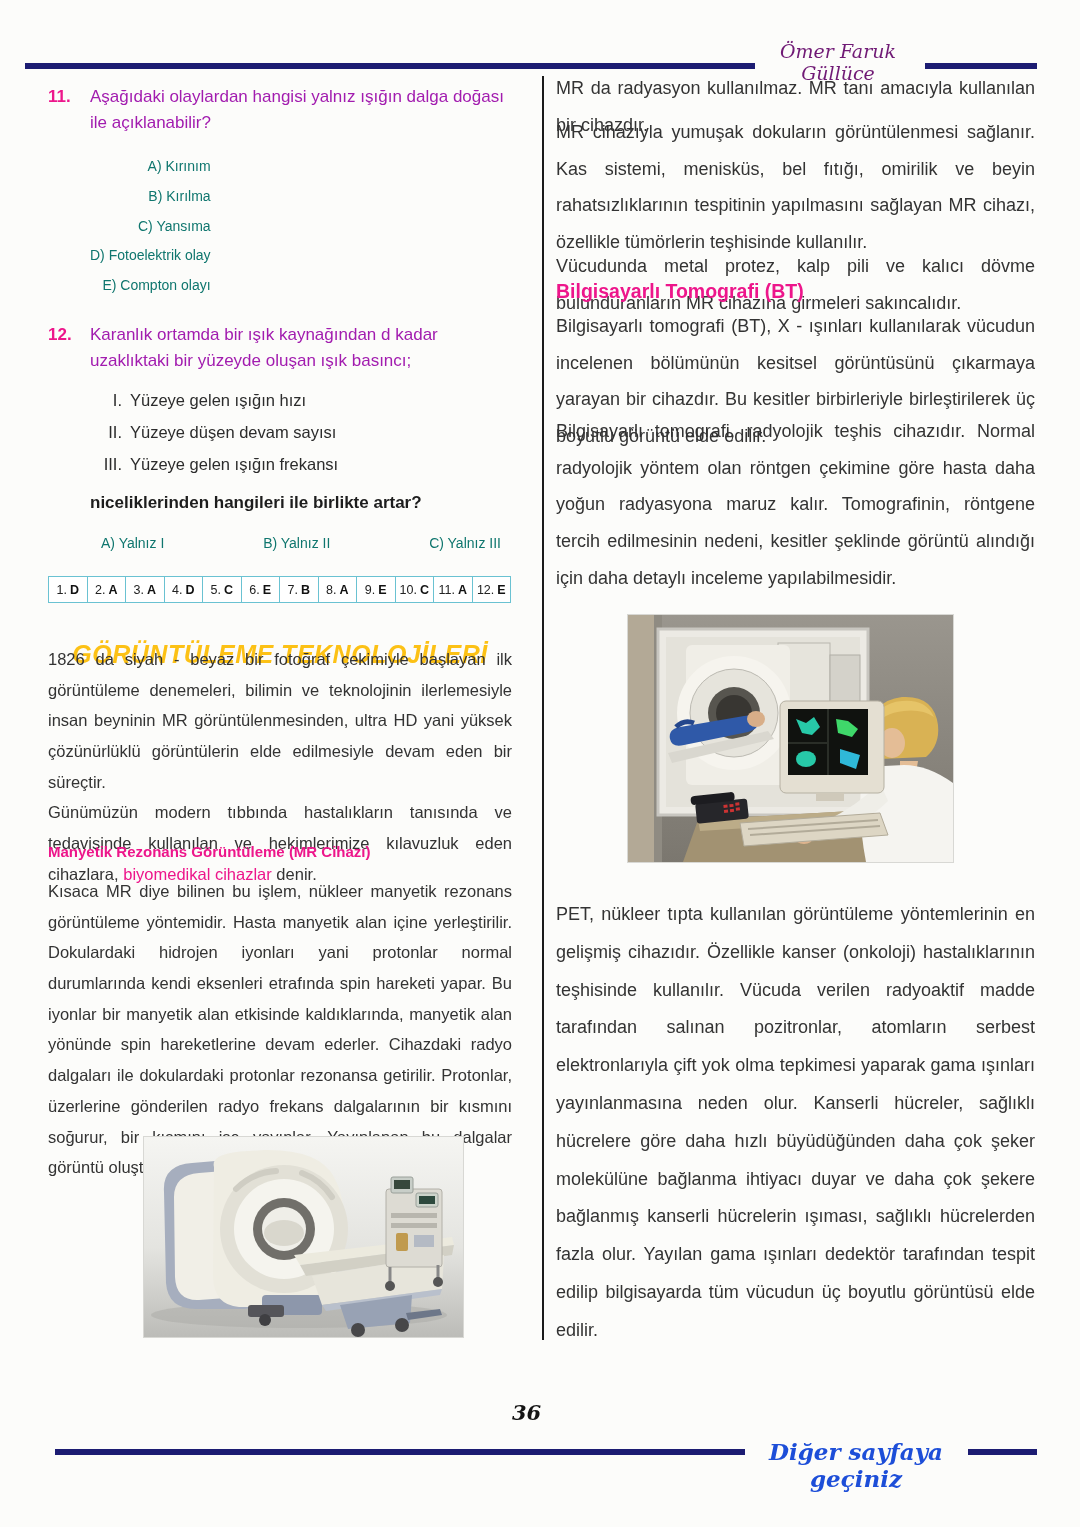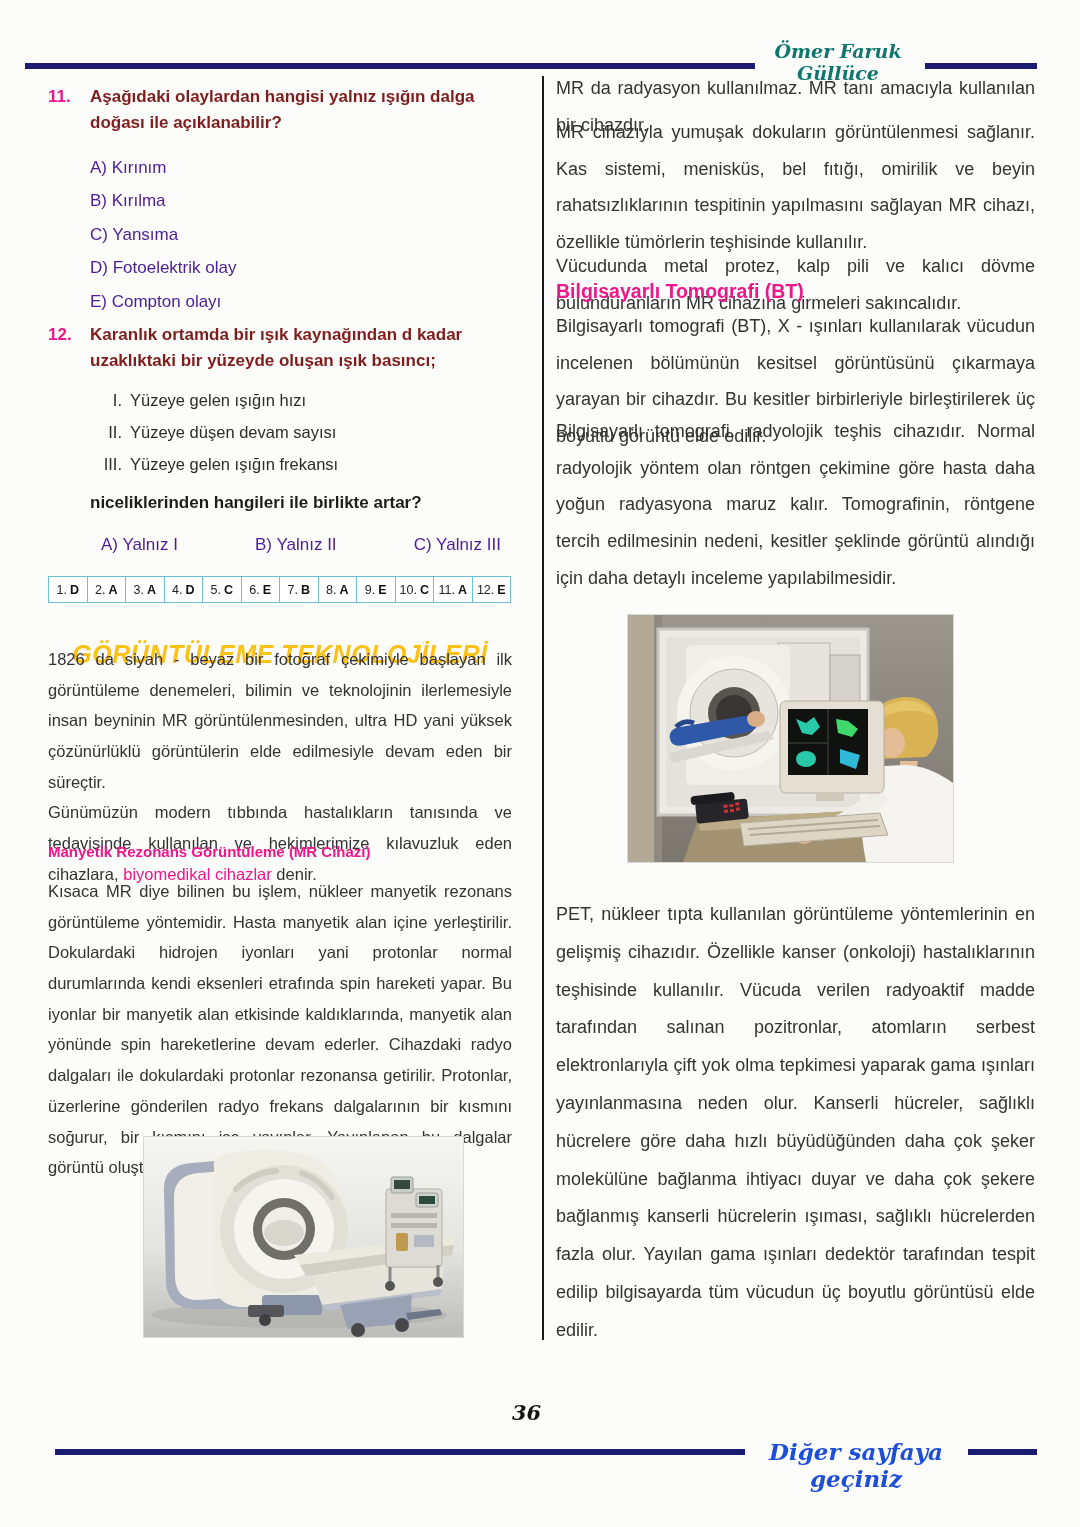--- a/index.html
+++ b/index.html
@@ -9,31 +9,31 @@
     background:#fcfcfa;
     font-family:"Liberation Sans", sans-serif;
     color:#333;
     overflow:hidden;
     margin:0 auto;
   }
   .abs{position:absolute;}
   .rule{background:#1c1c72;height:6px;}
   .script{
     font-family:"DejaVu Serif", serif;
-    font-style:italic;font-weight:bold;color:#0f766e;
+    font-style:italic;font-weight:normal;color:#701a75;
   }
   .divider{width:2px;background:#1a1a1a;}
 
   
   .lcol{left:48px;top:84px;width:464px;height:1290px;}
   .qrow{display:flex;}
   .qnum{width:42px;flex:none;color:#ed168b;font-weight:bold;font-size:17px;line-height:1.5;}
-  .qstem{flex:1;font-weight:bold;color:#7f1d1d;font-size:17px;line-height:1.55;}
+  .qstem{flex:1;font-weight:normal;color:#a21caf;font-size:17px;line-height:1.55;}
   .opts{margin-left:42px;margin-top:16px;}
-  .opt{font-size:17px;color:#4c1d95;margin-bottom:13px;line-height:1.2;}
+  .opt{font-size:14px;color:#0f766e;margin-bottom:13px;line-height:1.2;text-align:right;}
   .premises{margin-left:44px;margin-top:14px;}
   .premise{display:flex;font-size:16.5px;color:#2c2c2c;margin-bottom:10px;line-height:1.35;}
   .roman{width:30px;flex:none;text-align:right;padding-right:8px;}
   .qtail{margin-left:42px;margin-top:18px;font-weight:bold;font-size:17px;color:#1d1d1d;}
   .optrow1{margin-left:53px;margin-top:22px;width:400px;display:flex;justify-content:space-between;font-size:16.5px;color:#2c2c2c;}
   .optrow2{margin-left:110px;margin-top:16px;display:flex;gap:95px;font-size:16.5px;color:#2c2c2c;}
 
   .keystrip{display:flex;width:463px;}
   .keycell{
     flex:1;height:25px;margin-left:-1px;

